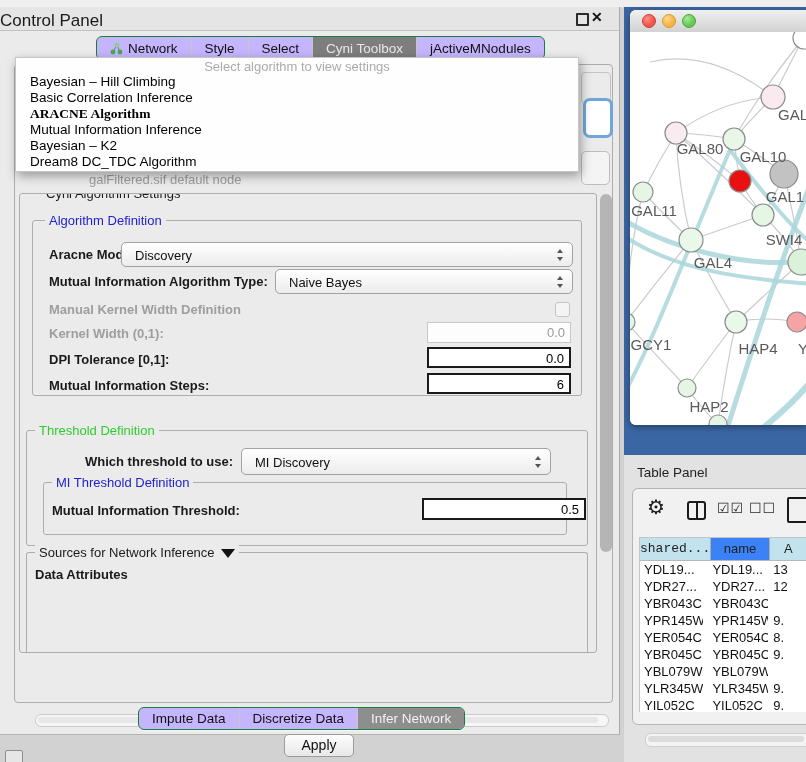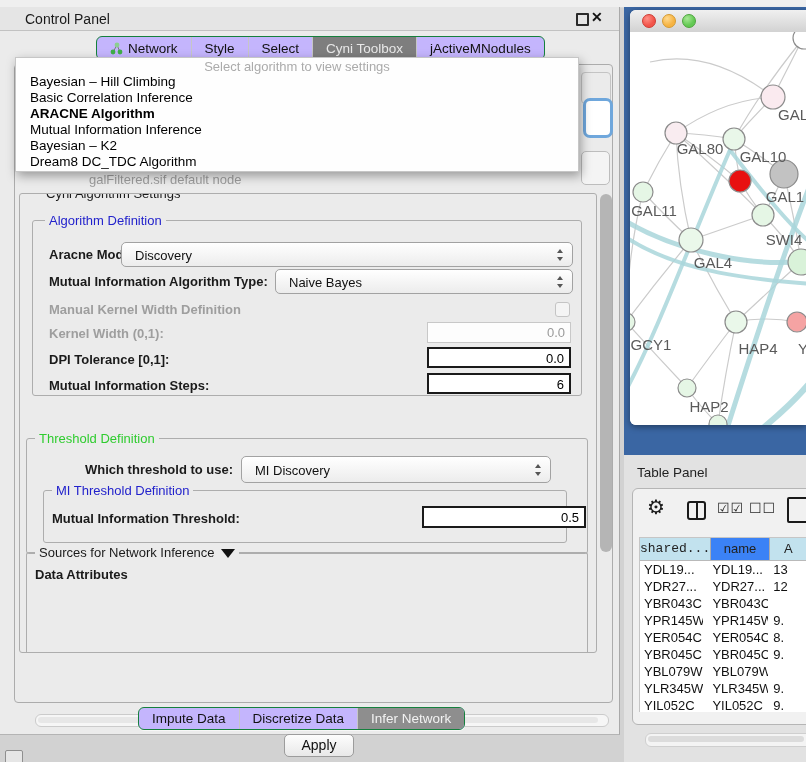--- a/index.html
+++ b/index.html
@@ -4,21 +4,21 @@
 <style>
   html,body{margin:0;padding:0;}
   body{font-family:"Liberation Sans",sans-serif;}
   #root{position:relative;width:806px;height:762px;background:#D2D2D2;overflow:hidden;}
   .abs{position:absolute;}
 
   
   #top-strip{left:0;top:0;width:806px;height:7px;background:#EFEFEF;border-bottom:1px solid #DADADA;}
   #control-panel{left:0;top:7px;width:619px;height:727px;background:#EBEBEB;border-right:1px solid #A9A9A9;border-bottom:1px solid #B4B4B4;}
   .cp-titlebar{position:absolute;left:0;top:0;width:100%;height:23px;background:#E5E5E5;border-bottom:1px solid #C2C2C2;}
-  .cp-title{position:absolute;left:25px;top:4px;font-size:14px;color:#1A1A1A;}
+  .cp-title{position:absolute;left:0;top:4px;font-size:17px;color:#1A1A1A;}
   .float-icon{position:absolute;left:576px;top:6px;width:9px;height:9px;border:2px solid #2A2A2A;border-radius:1px;}
   .close-icon{position:absolute;left:591px;top:2px;font-size:14px;font-weight:bold;color:#111;}
 
   .tabgroup{position:absolute;display:flex;border:1px solid #15803d;border-radius:6px;overflow:hidden;background:#c4b5fd;box-shadow:0 1px 0 rgba(255,255,255,.6);}
   #cp-tabs{left:96px;top:29px;height:22px;}
   #bottom-tabs{left:138px;top:700px;height:21px;}
   .tab{display:flex;align-items:center;padding:0 13px;font-size:13.5px;color:#111;border-left:1px solid #C6C6C6;white-space:nowrap;}
   .tab:first-child{border-left:none;}
   .tab.selected{background:#7E7E7E;color:#E8E8E8;}
   #bottom-tabs .tab.selected{background:#8E8E8E;color:#F2F2F2;}
@@ -29,21 +29,21 @@
   
   .frag1{left:580px;top:64px;width:28px;height:30px;border:1px solid #C4C4C4;border-radius:4px;}
   .frag2{left:582px;top:90px;width:24px;height:34px;border:3px solid #6FA7DC;border-radius:7px;background:#FFF;}
   .frag3{left:580px;top:143px;width:27px;height:32px;border:1px solid #BDBDBD;border-radius:5px;background:#F4F4F4;}
   .bg-combo-text{left:88px;top:163px;font-size:13px;color:#9C9C9C;z-index:1;}
 
   
   #algo-dropdown{left:15px;top:50px;width:562px;height:113px;background:#FEFEFE;border:1px solid #C6C6C6;box-shadow:2px 4px 10px rgba(0,0,0,.35);z-index:50;}
   .dd-placeholder{height:15px;text-align:center;color:#ABABAB;font-size:13px;padding-top:1px;}
   .dd-item{height:16.1px;line-height:16.1px;padding-left:14px;font-size:13.5px;color:#000;}
-  .dd-item.bold{font-weight:bold;}
+  .dd-item.bold{font-weight:bold;font-family:Liberation Serif, serif;}
 
   
   .v-scroll{left:599px;top:185px;width:15px;height:472px;}
   .v-thumb{position:absolute;left:1px;top:2px;width:12px;height:358px;background:#B5B5B5;border-radius:6px;}
   .h-scroll{left:20px;top:649px;width:572px;height:11px;border:1px solid #CBCBCB;border-radius:6px;background:#F6F6F6;}
   .h-thumb{position:absolute;left:2px;top:1.5px;width:560px;height:6px;background:#E7E7E7;border-radius:4px;}
 
   
   .gbox{position:absolute;border:1px solid #ADADAD;border-radius:3px;}
   .gtitle{position:absolute;top:-8px;left:10px;background:#EBEBEB;padding:0 4px;font-size:13px;color:#1A1A1A;white-space:nowrap;}
@@ -166,21 +166,21 @@
           <div class="field dim" style="left:394px;top:101px;width:144px;height:21px;">0.0</div>
 
           <span class="lbl" style="left:16px;top:131px;">DPI Tolerance [0,1]:</span>
           <div class="field strong" style="left:394px;top:126px;width:144px;height:21px;">0.0</div>
 
           <span class="lbl" style="left:16px;top:157px;">Mutual Information Steps:</span>
           <div class="field strong" style="left:394px;top:152px;width:144px;height:21px;">6</div>
         </div>
 
 
-        <div class="gbox" style="left:6px;top:236px;width:560px;height:114px;margin-top:8px;">
+        <div class="gbox" style="left:6px;top:236px;width:560px;height:114px;">
           <span class="gtitle green" style="left:8px;">Threshold Definition</span>
 
           <span class="lbl" style="left:58px;top:23px;">Which threshold to use:</span>
           <div class="combo" style="left:214px;top:17px;width:308px;height:25px;">
             <span class="cval">MI Discovery</span>
             <span class="arrows"></span>
           </div>
 
           <div class="gbox" style="left:16px;top:51px;width:522px;height:51px;">
             <span class="gtitle blue" style="left:8px;">MI Threshold Definition</span>

